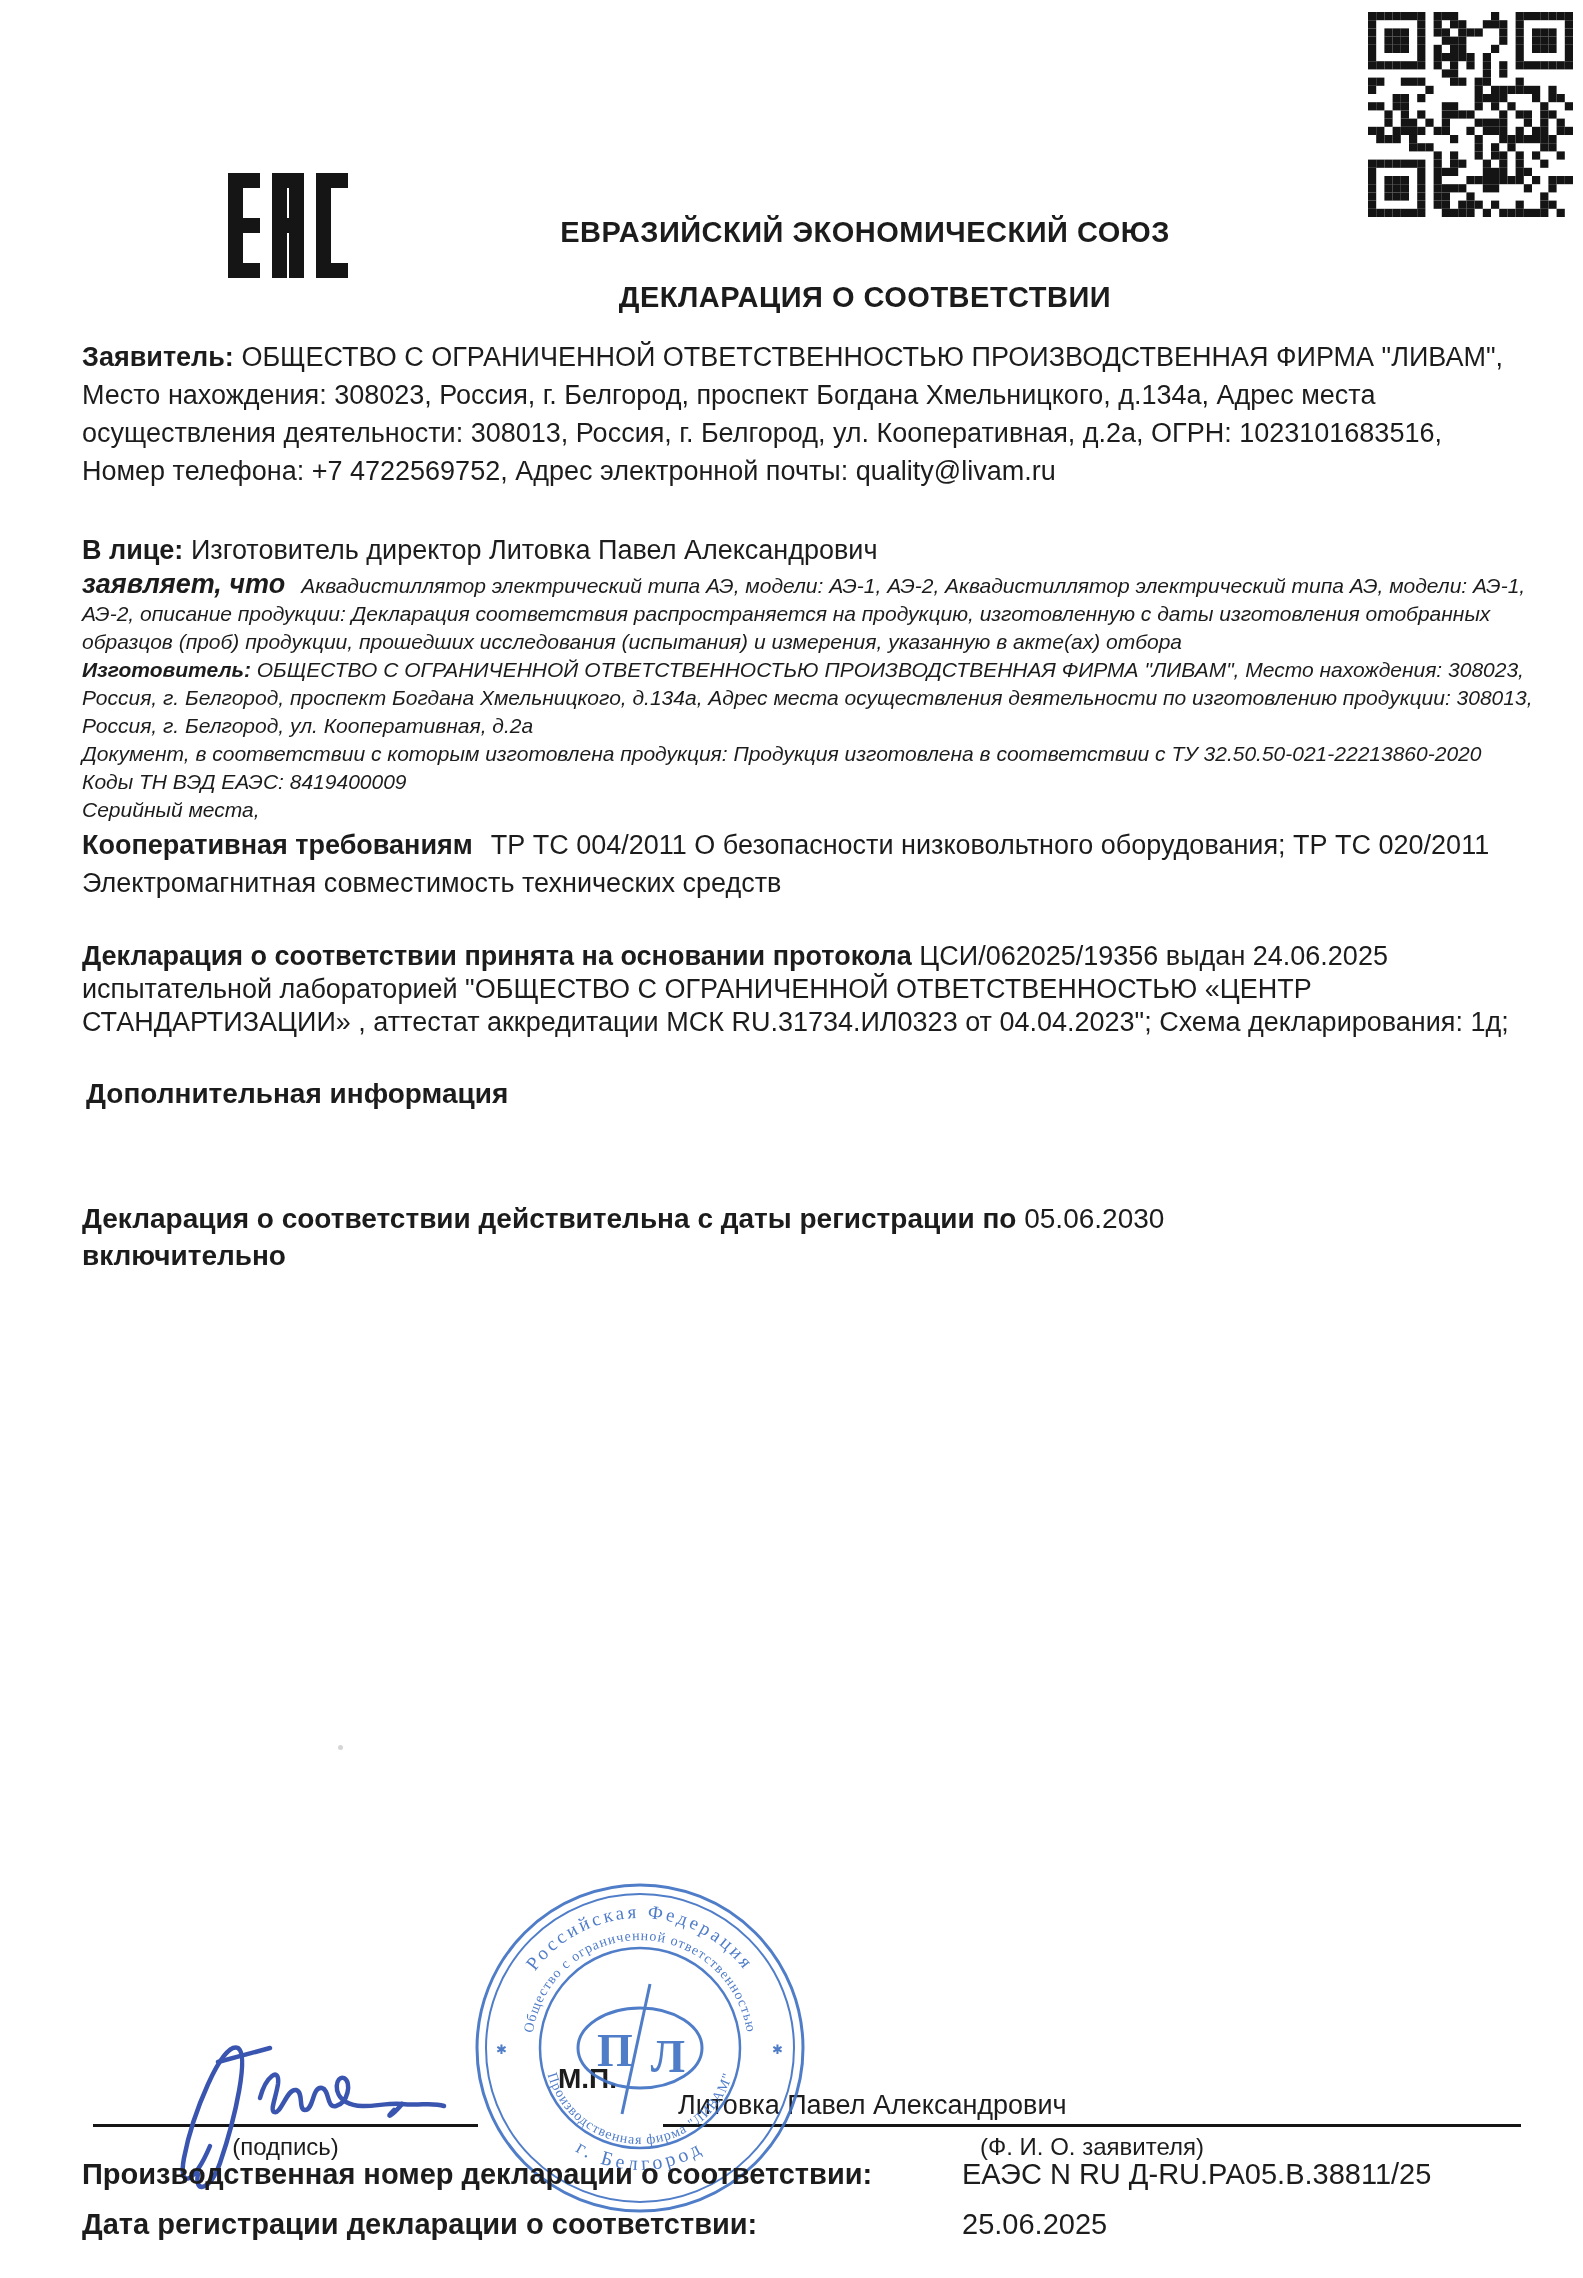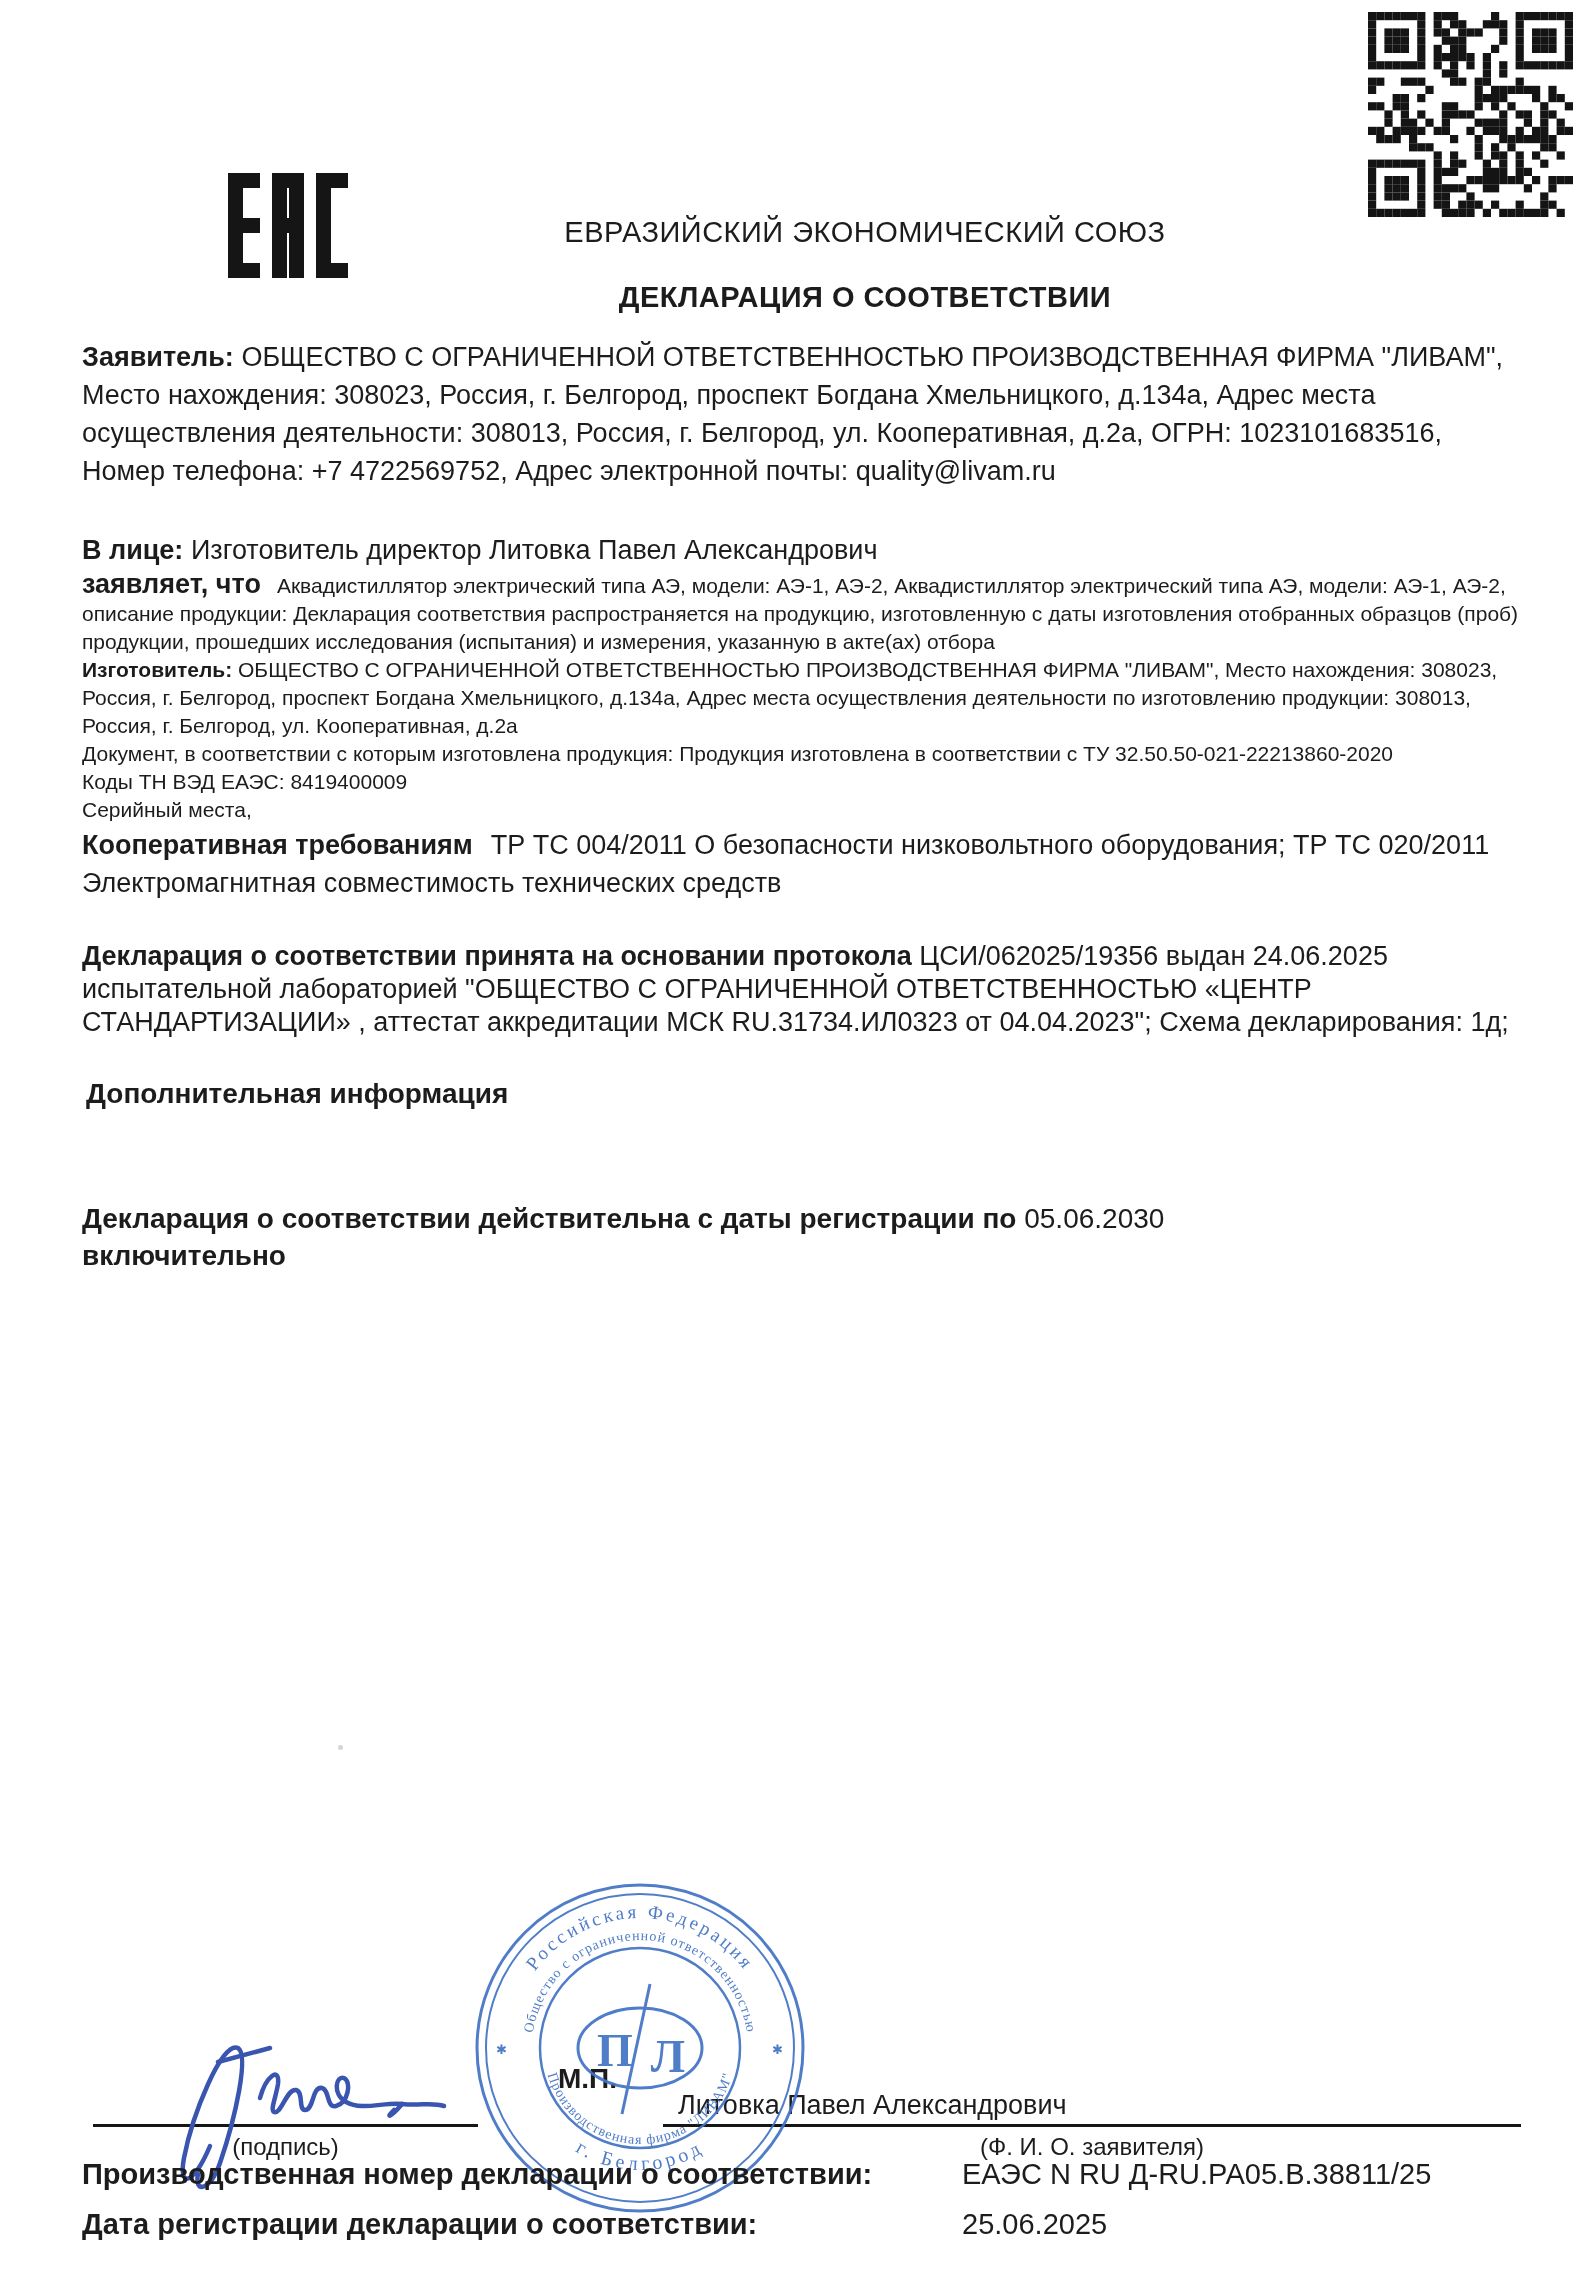--- a/index.html
+++ b/index.html
@@ -11,29 +11,29 @@
     font-family:"Liberation Sans", sans-serif;
     color:#1c1c1c;
     overflow:hidden;
   }
   .abs{position:absolute;}
   b,.b{font-weight:bold;}
 
   
   .eac-logo{left:228px;top:173px;width:120px;height:105px;}
   .qr{left:1368px;top:12px;width:205px;height:205px;}
-  .title1{left:300px;top:216px;width:1130px;text-align:center;font-size:29px;font-weight:normal;letter-spacing:.5px;}
+  .title1{left:300px;top:216px;width:1130px;text-align:center;font-size:29px;font-weight:bold;letter-spacing:.5px;}
   .title2{left:300px;top:281px;width:1130px;text-align:center;font-size:29px;font-weight:bold;letter-spacing:.5px;}
 
   
   .para{font-size:27px;line-height:38px;}
   .applicant{left:82px;top:338px;width:1435px;}
   .representative{left:82px;top:531px;width:1435px;}
 
-  .declares{left:82px;top:570px;width:1465px;font-size:21px;line-height:28px;}
+  .declares{left:82px;top:570px;width:1465px;font-size:21px;line-height:28px;font-style:italic;}
   .declares .big-label{font-size:27px;font-weight:bold;margin-right:16px;}
 
   .compliance{left:82px;top:826px;width:1450px;}
   .compliance .lbl{margin-right:18px;}
 
   .basis{left:82px;top:940px;width:1435px;font-size:27px;line-height:33px;}
   .additional{left:86px;top:1078px;font-size:28px;font-weight:bold;}
 
   .validity{left:82px;top:1200px;width:1280px;font-size:28px;line-height:37px;}
 

